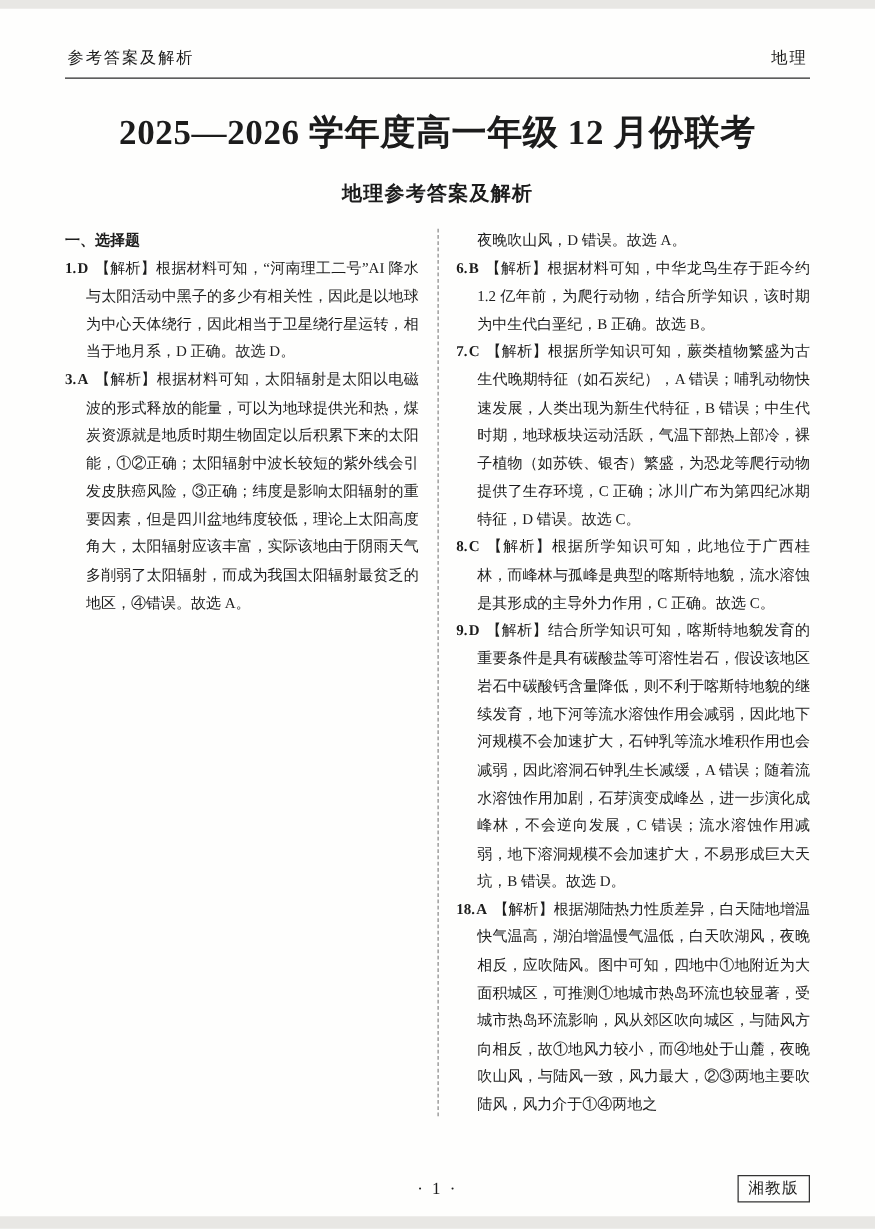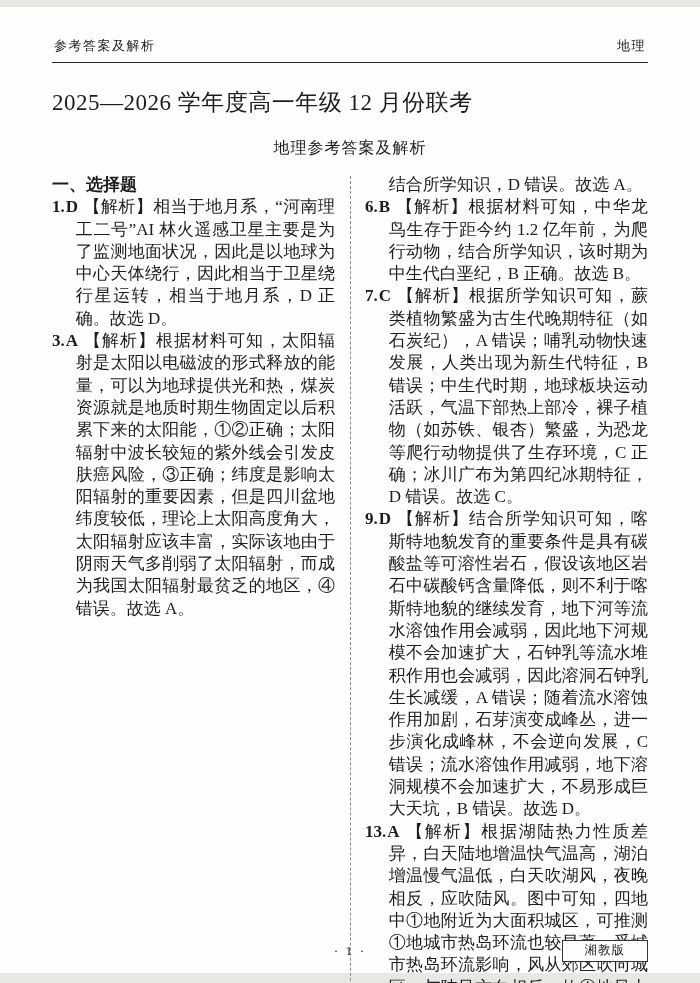--- a/index.html
+++ b/index.html
@@ -18,31 +18,31 @@
     padding: 30px 52px 0;
     box-sizing: border-box;
   }
   .header {
     display: flex; justify-content: space-between; align-items: flex-end;
     font-size: 13px; letter-spacing: 1.5px;
     padding: 0 2px 7px 2px;
     border-bottom: 1.4px solid #2a2a2a;
   }
   .title {
-    margin: 24px 0 0; 
-    font-size: 23px; font-weight: 400; letter-spacing: 0.5px;
+    margin: 24px 0 0; text-align: center;
+    font-size: 28px; font-weight: 700; letter-spacing: 0.5px;
   }
   .subtitle {
     margin: 20px 0 0; text-align: center;
-    font-size: 16px; font-weight: 400; letter-spacing: 1px;
+    font-size: 16px; font-weight: 700; letter-spacing: 1px;
   }
   .columns { display: flex; margin-top: 15px; position: relative; align-items: flex-start; }
   .col {
     flex: 1; min-width: 0;
-    font-size: 17px; line-height: 22.3px;
+    font-size: 12px; line-height: 22.3px;
     text-align: justify;
   }
   .col-left  { padding-right: 15px; }
   .col-right { padding-left: 15px; }
   .divider {
     position: absolute; left: 50%; top: 2px; bottom: 2px; width: 0;
     border-left: 1px dashed #8a8a8a;
   }
   p { margin: 0; }
   .section-heading { font-weight: 700; }
@@ -52,21 +52,21 @@
   .inum { margin-right: 1px; }
   .ans  { margin-right: 5px; }
   .tag  { font-weight: 400; }
   .footer {
     position: absolute; left: 0; right: 0; bottom: 14px;
     text-align: center; font-size: 13.5px; letter-spacing: 2px;
   }
   .edition {
     position: absolute; right: 52px; bottom: 11px;
     border: 1.3px solid #333;
-    padding: 1px 22px 2px;
+    padding: 1px 8px 2px;
     font-size: 12.5px; letter-spacing: 1px;
     background: #fefefd;
   }
 </style>
 </head>
 <body>
 
 <div class="page">
 
   <div class="header">
@@ -75,41 +75,42 @@
   </div>
 
   <h1 class="title">2025—2026 学年度高一年级 12 月份联考</h1>
   <h2 class="subtitle">地理参考答案及解析</h2>
 
   <div class="columns">
 
     <div class="col col-left">
       <p class="section-heading">一、选择题</p>
 
-      <p class="item"><span class="inum">1.</span><span class="ans">D</span><span class="tag">【解析】</span><span class="itext">相当于地月系，“河南理工二号”AI 林火遥感卫星主要是为了监测地面状况，因此是以地球为中心天体绕行，因此相当于卫星绕行星运转，相当于地月系，D 正确。故选 D。</span></p>
+      <p class="item"><span class="inum">1.</span><span class="ans">D</span><span class="tag">【解析】</span><span class="itext">根据材料可知，“河南理工二号”AI 降水与太阳活动中黑子的多少有相关性，因此是以地球为中心天体绕行，因此相当于卫星绕行星运转，相当于地月系，D 正确。故选 D。</span></p>
 
 
       <p class="item"><span class="inum">3.</span><span class="ans">A</span><span class="tag">【解析】</span><span class="itext">根据材料可知，太阳辐射是太阳以电磁波的形式释放的能量，可以为地球提供光和热，煤炭资源就是地质时期生物固定以后积累下来的太阳能，①②正确；太阳辐射中波长较短的紫外线会引发皮肤癌风险，③正确；纬度是影响太阳辐射的重要因素，但是四川盆地纬度较低，理论上太阳高度角大，太阳辐射应该丰富，实际该地由于阴雨天气多削弱了太阳辐射，而成为我国太阳辐射最贫乏的地区，④错误。故选 A。</span></p>
 
 
     </div>
 
     <div class="divider"></div>
 
     <div class="col col-right">
-      <p class="continuation">结合所学知识，D 错误。故选 A。</p>
+      <p class="continuation">夜晚吹山风，D 错误。故选 A。</p>
 
       <p class="item"><span class="inum">6.</span><span class="ans">B</span><span class="tag">【解析】</span><span class="itext">根据材料可知，中华龙鸟生存于距今约 1.2 亿年前，为爬行动物，结合所学知识，该时期为中生代白垩纪，B 正确。故选 B。</span></p>
 
       <p class="item"><span class="inum">7.</span><span class="ans">C</span><span class="tag">【解析】</span><span class="itext">根据所学知识可知，蕨类植物繁盛为古生代晚期特征（如石炭纪），A 错误；哺乳动物快速发展，人类出现为新生代特征，B 错误；中生代时期，地球板块运动活跃，气温下部热上部冷，裸子植物（如苏铁、银杏）繁盛，为恐龙等爬行动物提供了生存环境，C 正确；冰川广布为第四纪冰期特征，D 错误。故选 C。</span></p>
 
+      <p class="item"><span class="inum">8.</span><span class="ans">C</span><span class="tag">【解析】</span><span class="itext">根据所学知识可知，此地位于广西桂林，而峰林与孤峰是典型的喀斯特地貌，流水溶蚀是其形成的主导外力作用，C 正确。故选 C。</span></p>
 
       <p class="item"><span class="inum">9.</span><span class="ans">D</span><span class="tag">【解析】</span><span class="itext">结合所学知识可知，喀斯特地貌发育的重要条件是具有碳酸盐等可溶性岩石，假设该地区岩石中碳酸钙含量降低，则不利于喀斯特地貌的继续发育，地下河等流水溶蚀作用会减弱，因此地下河规模不会加速扩大，石钟乳等流水堆积作用也会减弱，因此溶洞石钟乳生长减缓，A 错误；随着流水溶蚀作用加剧，石芽演变成峰丛，进一步演化成峰林，不会逆向发展，C 错误；流水溶蚀作用减弱，地下溶洞规模不会加速扩大，不易形成巨大天坑，B 错误。故选 D。</span></p>
 
-      <p class="item"><span class="inum">13.</span><span class="ans">A</span><span class="tag">【解析】</span><span class="itext">根据湖陆热力性质差异，白天陆地增温快气温高，湖泊增温慢气温低，白天吹湖风，夜晚相反，应吹陆风。图中可知，四地中①地附近为大面积城区，可推测①地城市热岛环流也较显著，受城市热岛环流影响，风从郊区吹向城区，与陆风方向相反，故①地风力较小，而④地处于山麓，夜晚吹山风，与陆风一致，风力最大，②③两地主要吹陆风，风力介于①④两地之</span></p>
+      <p class="item"><span class="inum">18.</span><span class="ans">A</span><span class="tag">【解析】</span><span class="itext">根据湖陆热力性质差异，白天陆地增温快气温高，湖泊增温慢气温低，白天吹湖风，夜晚相反，应吹陆风。图中可知，四地中①地附近为大面积城区，可推测①地城市热岛环流也较显著，受城市热岛环流影响，风从郊区吹向城区，与陆风方向相反，故①地风力较小，而④地处于山麓，夜晚吹山风，与陆风一致，风力最大，②③两地主要吹陆风，风力介于①④两地之</span></p>
     </div>
 
   </div>
 
   <div class="footer">
     <span class="page-number">· 1 ·</span>
   </div>
 
   <div class="edition">湘教版</div>
 

